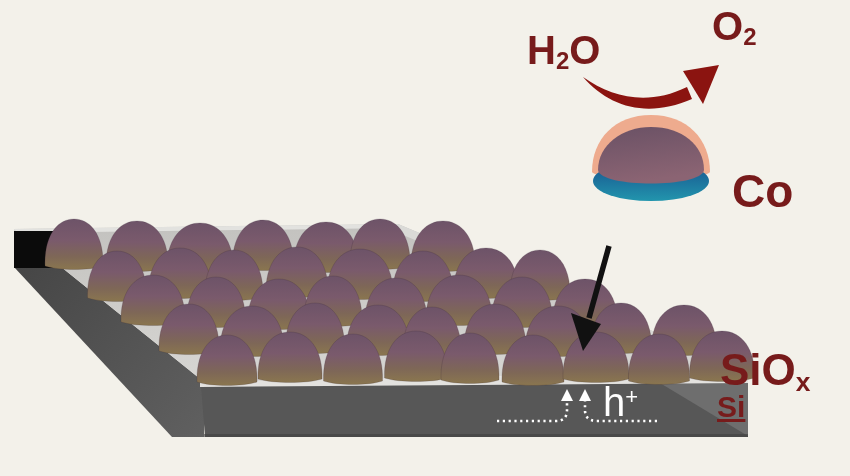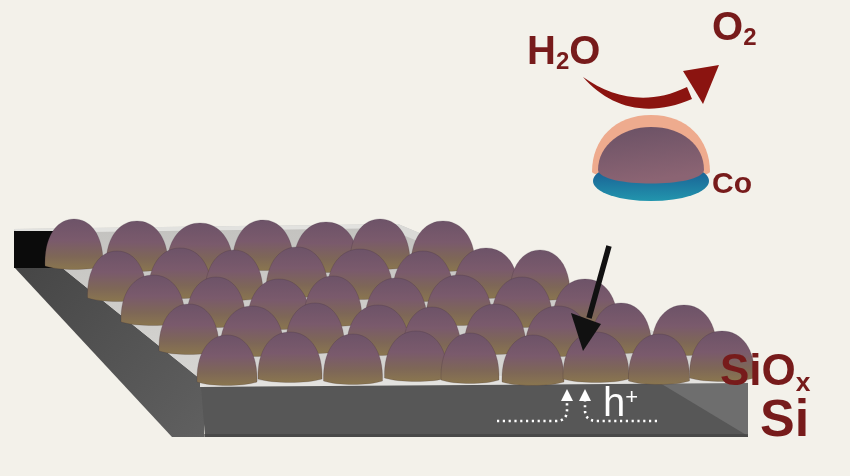--- a/index.html
+++ b/index.html
@@ -18,23 +18,23 @@
     line-height:1;
     letter-spacing:0px;
     white-space:nowrap;
     user-select:none;
   }
   .lbl sub{font-size:0.60em;vertical-align:-0.22em;}
   .lbl sup{font-size:0.55em;vertical-align:0.55em;}
   .lbl-h2o{left:527px;top:30px;font-size:40px;}
   .lbl-o2{left:712px;top:6px;font-size:40px;}
   .lbl-coooh{left:714px;top:118px;font-size:38px;}
-  .lbl-co{left:712px;top:168px;font-size:30px;}
+  .lbl-co{left:732px;top:168px;font-size:46px;}
   .lbl-siox{left:720px;top:348px;font-size:44px;}
-  .lbl-si{left:760px;top:392px;font-size:52px;}
+  .lbl-si{left:717px;top:392px;font-size:30px;text-decoration:underline;}
   .lbl-holes{
     left:603px;top:382px;font-size:40px;
     color:var(--white,#ffffff);font-weight:normal;
   }
 </style>
 </head>
 <body>
 
 <div class="stage">
 

